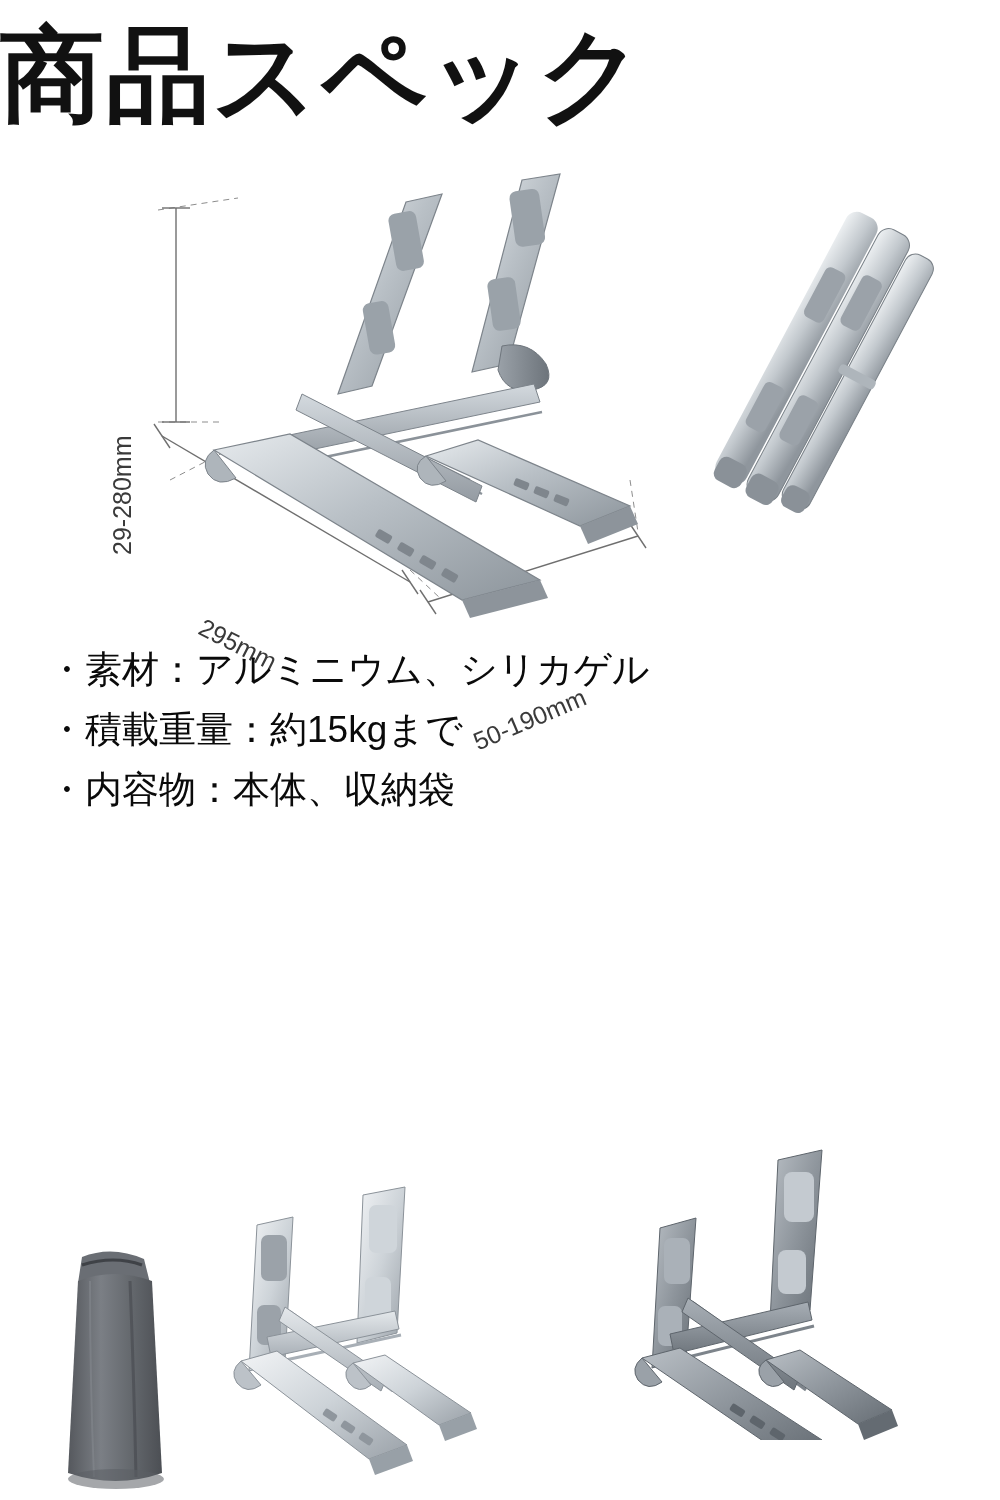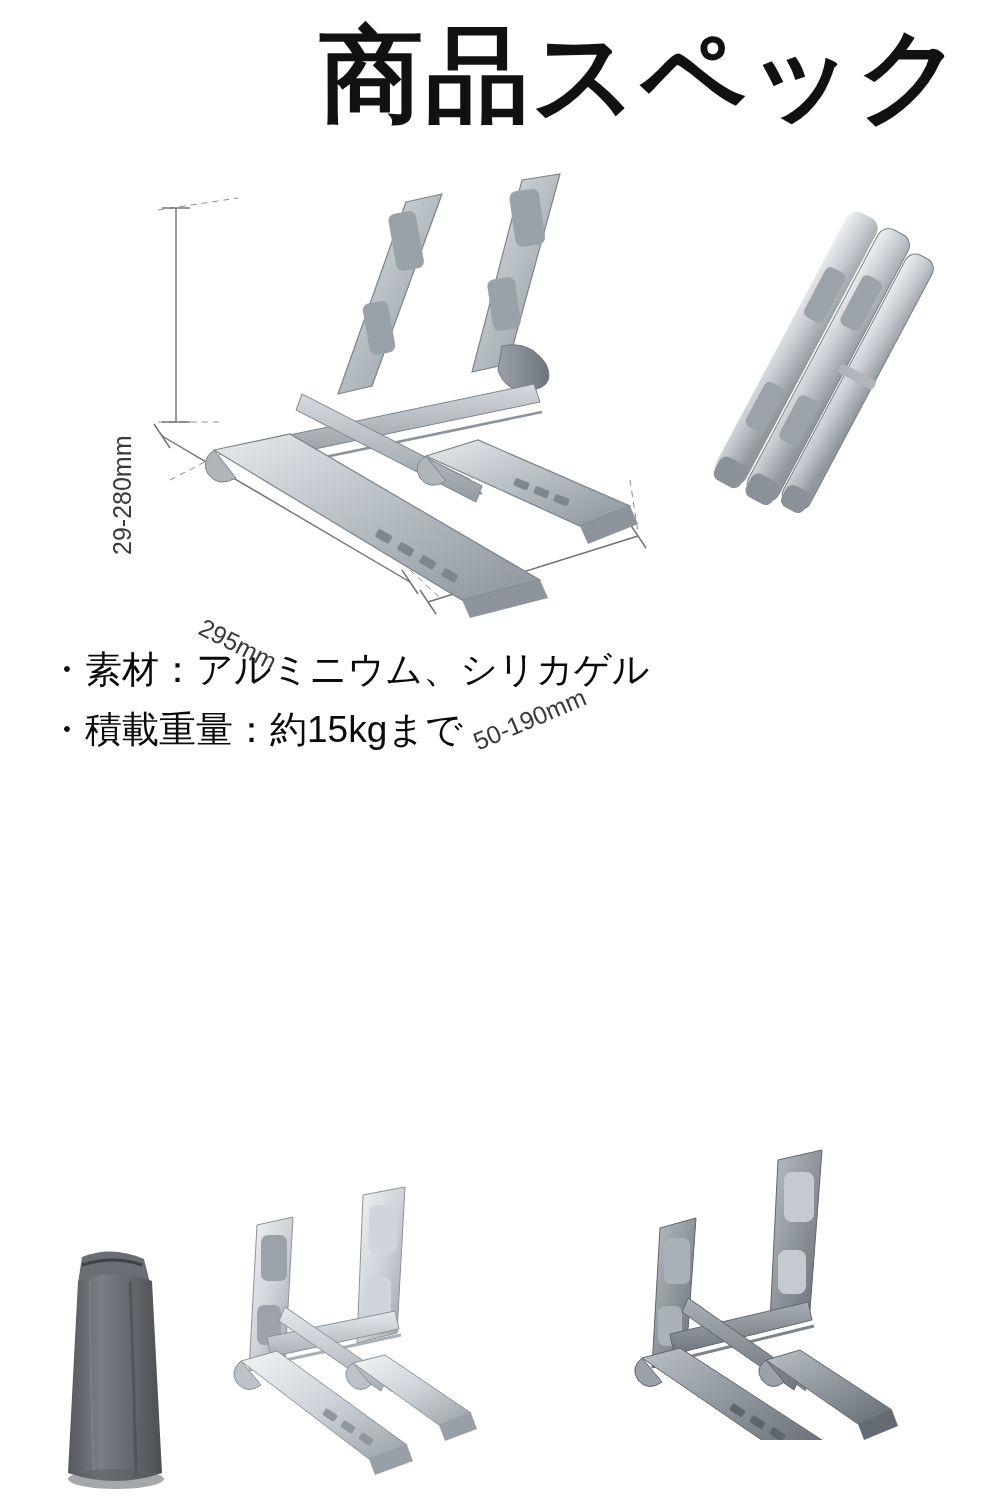--- a/index.html
+++ b/index.html
@@ -15,21 +15,21 @@
     color: #000000;
     overflow: hidden;
   }
 
   
   .title {
     position: absolute;
     top: 10px;
     left: 0;
     width: 965px;
-    text-align: right;
+    text-align: left;
     font-size: 104px;
     line-height: 1.25;
     font-weight: 700;
     letter-spacing: 2px;
     color: #111;
     white-space: nowrap;
   }
 
   
   .hero {
@@ -210,20 +210,21 @@
   </svg>
 
   <div class="dim dim-height">29-280mm</div>
   <div class="dim dim-depth">295mm</div>
   <div class="dim dim-width">50-190mm</div>
 </div>
 
 <div class="specs">
   <div class="spec-item">・素材：アルミニウム、シリカゲル</div>
   <div class="spec-item">・積載重量：約15kgまで</div>
+  <div class="spec-item">・内容物：本体、収納袋</div>
 </div>
 
 <div class="bottom">
 
   <svg width="190" height="260" viewBox="0 0 190 260" style="position:absolute;left:20px;top:125px;">
     <defs>
       <linearGradient id="pch" x1="0" y1="0" x2="1" y2="0">
         <stop offset="0%" stop-color="#55585d"></stop>
         <stop offset="35%" stop-color="#7b7f85"></stop>
         <stop offset="70%" stop-color="#62666b"></stop>

